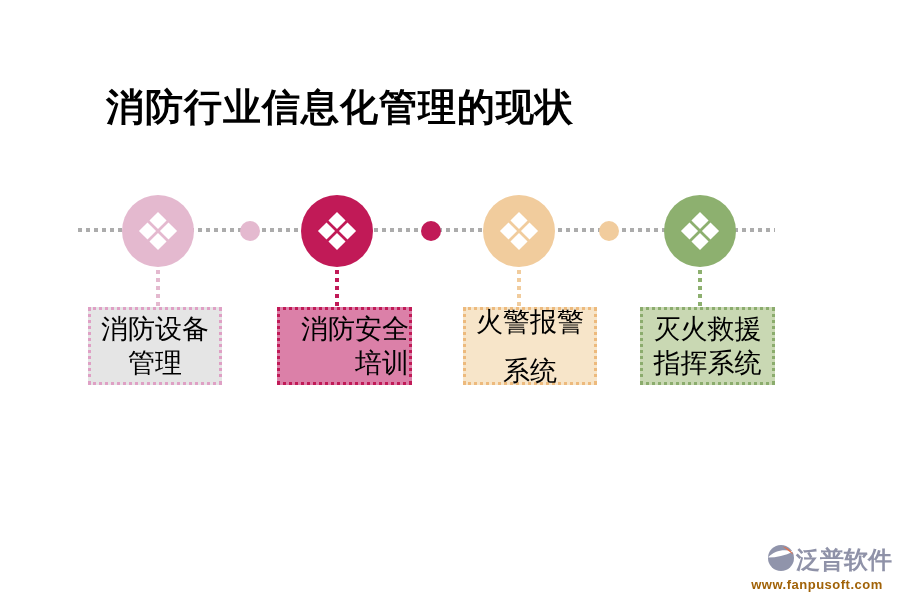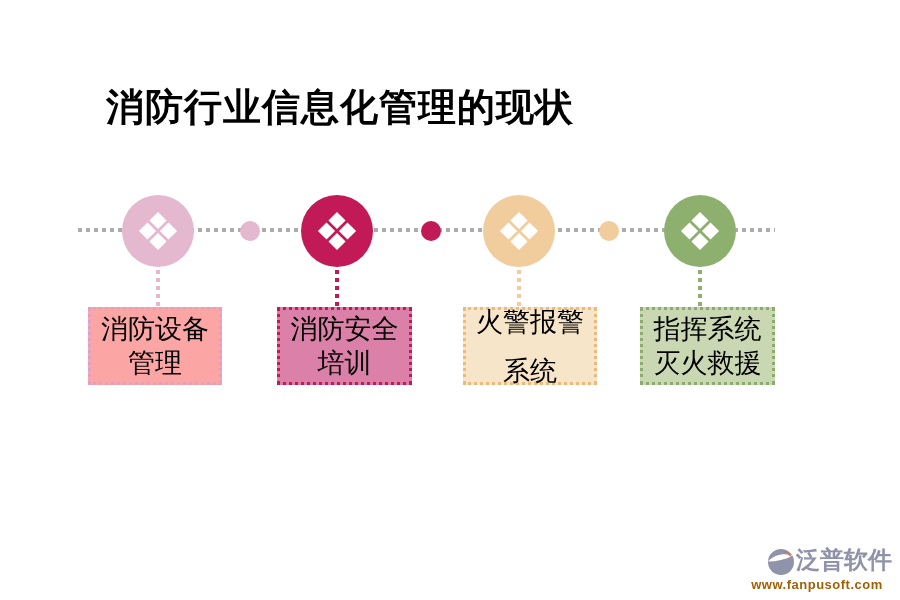--- a/index.html
+++ b/index.html
@@ -26,28 +26,28 @@
   
   .v-conn{position:absolute;top:270px;width:4px;height:37px;}
   .v1{left:156px;background:repeating-linear-gradient(180deg,#e4b9cf 0 4px,transparent 4px 8px);}
   .v2{left:335px;background:repeating-linear-gradient(180deg,#c11a57 0 4px,transparent 4px 8px);}
   .v3{left:517px;background:repeating-linear-gradient(180deg,#f1cc9d 0 4px,transparent 4px 8px);}
   .v4{left:698px;background:repeating-linear-gradient(180deg,#8db06f 0 4px,transparent 4px 8px);}
   
   .label-box{position:absolute;top:307px;height:78px;box-sizing:border-box;border:3px dotted;
              display:flex;flex-direction:column;align-items:center;justify-content:center;
              font-size:27px;line-height:34px;color:#000;text-align:center;}
-  .b1{left:88px;width:134px;background:#fca5a5;border-color:#dfa0c5;}
-  .b2{left:277px;width:135px;background:#db80a8;border-color:#c11a57;}
+  .b1{left:88px;width:134px;background:#e5e5e5;border-color:#dfa0c5;}
+  .b2{left:277px;width:135px;background:#db80a8;border-color:#c11a57;align-items:flex-end;}
   .b3{left:463px;width:134px;background:#f7e5c9;border-color:#edba7d;gap:15px;}
   .b4{left:640px;width:135px;background:#c9d8b3;border-color:#8bac6d;}
   .label-line{display:block;white-space:nowrap;}
   
   .footer{position:absolute;right:8px;bottom:8px;width:150px;text-align:center;}
-  .brand-row{display:flex;align-items:flex-end;justify-content:flex-end;}
+  .brand-row{display:flex;align-items:flex-start;justify-content:flex-end;}
   .logo-mark{width:28px;height:28px;margin-right:1px;display:block;}
   .brand-name{font-size:24px;font-weight:bold;color:#8f92a8;
               font-family:"Liberation Sans","DejaVu Sans",sans-serif;white-space:nowrap;}
   .brand-url{font-size:13px;font-weight:bold;color:#a16207;letter-spacing:0.5px;
              font-family:"Liberation Sans","DejaVu Sans",sans-serif;white-space:nowrap;margin-top:1px;}
 </style>
 </head>
 <body>
 
 <div class="stage">
@@ -104,22 +104,22 @@
   </div>
   <div class="label-box b2">
     <span class="label-line">消防安全</span>
     <span class="label-line">培训</span>
   </div>
   <div class="label-box b3">
     <span class="label-line">火警报警</span>
     <span class="label-line">系统</span>
   </div>
   <div class="label-box b4">
+    <span class="label-line">灭火救援</span>
     <span class="label-line">指挥系统</span>
-    <span class="label-line">灭火救援</span>
   </div>
 
   <div class="footer">
     <div class="brand-row">
       <svg class="logo-mark" viewBox="0 0 28 28">
         <circle cx="14" cy="14" r="13" fill="#9094ab"></circle>
         <path fill="#ffffff" d="M1.5 13 C 7 6.5, 17 4.5, 26.5 7.5 C 18 11.5, 9.5 13.5, 1.5 13.5 Z"></path>
         <path fill="#df714e" d="M15.5 2.5 C 20.5 3.5, 24.5 6.5, 26 10.5 C 21.5 7, 18.5 4.5, 15.5 2.5 Z"></path>
       </svg>
       <span class="brand-name">泛普软件</span>

